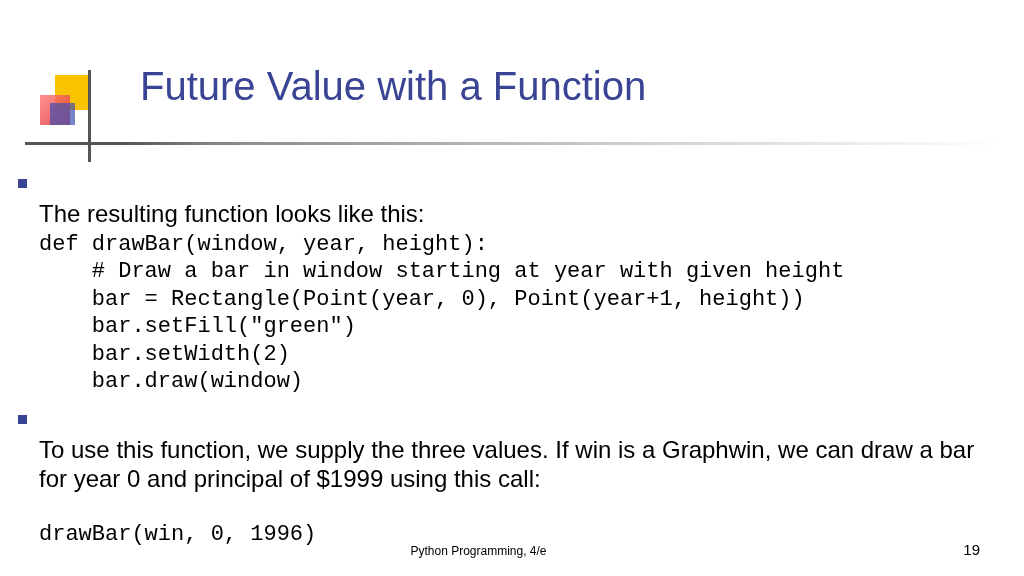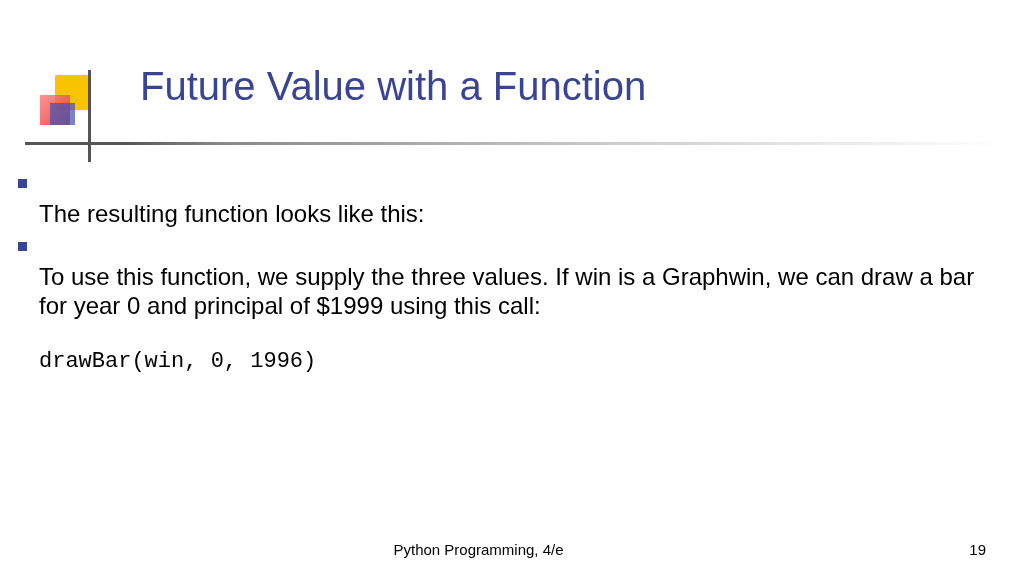--- a/index.html
+++ b/index.html
@@ -111,27 +111,27 @@
     margin-left: 21px;
     margin-top: 28px;
     line-height: 1.25;
   }
   .footer-center {
     position: absolute;
     bottom: 18px;
     left: 0;
     width: 957px;
     text-align: center;
-    font-size: 15px;
+    font-size: 12px;
     color: #000;
   }
   .footer-right {
     position: absolute;
     bottom: 18px;
-    right: 38px;
+    right: 44px;
     font-size: 15px;
     color: #000;
   }
 </style>
 </head>
 <body>
 
 <div class="header-decoration">
   <div class="yellow-square"></div>
   <div class="red-shape"></div>
@@ -141,20 +141,26 @@
 <div class="vline"></div>
 <div class="hline"></div>
 
 <div class="title">Future Value with a Function</div>
 
 <div class="content">
   <div class="bullet-item">
     <div class="bullet"></div>
     <div class="bullet-text">The resulting function looks like this:</div>
   </div>
+  <div class="code-block">def drawBar(window, year, height):
+    # Draw a bar in window starting at year with given height
+    bar = Rectangle(Point(year, 0), Point(year+1, height))
+    bar.setFill("green")
+    bar.setWidth(2)
+    bar.draw(window)</div>
 
   <div class="bullet-item">
     <div class="bullet"></div>
     <div class="bullet-text">To use this function, we supply the three values. If win is a Graphwin, we can draw a bar for year 0 and principal of $1999 using this call:</div>
   </div>
   <div class="code-inline">drawBar(win, 0, 1996)</div>
 </div>
 
 <div class="footer-center">Python Programming, 4/e</div>
 <div class="footer-right">19</div>

